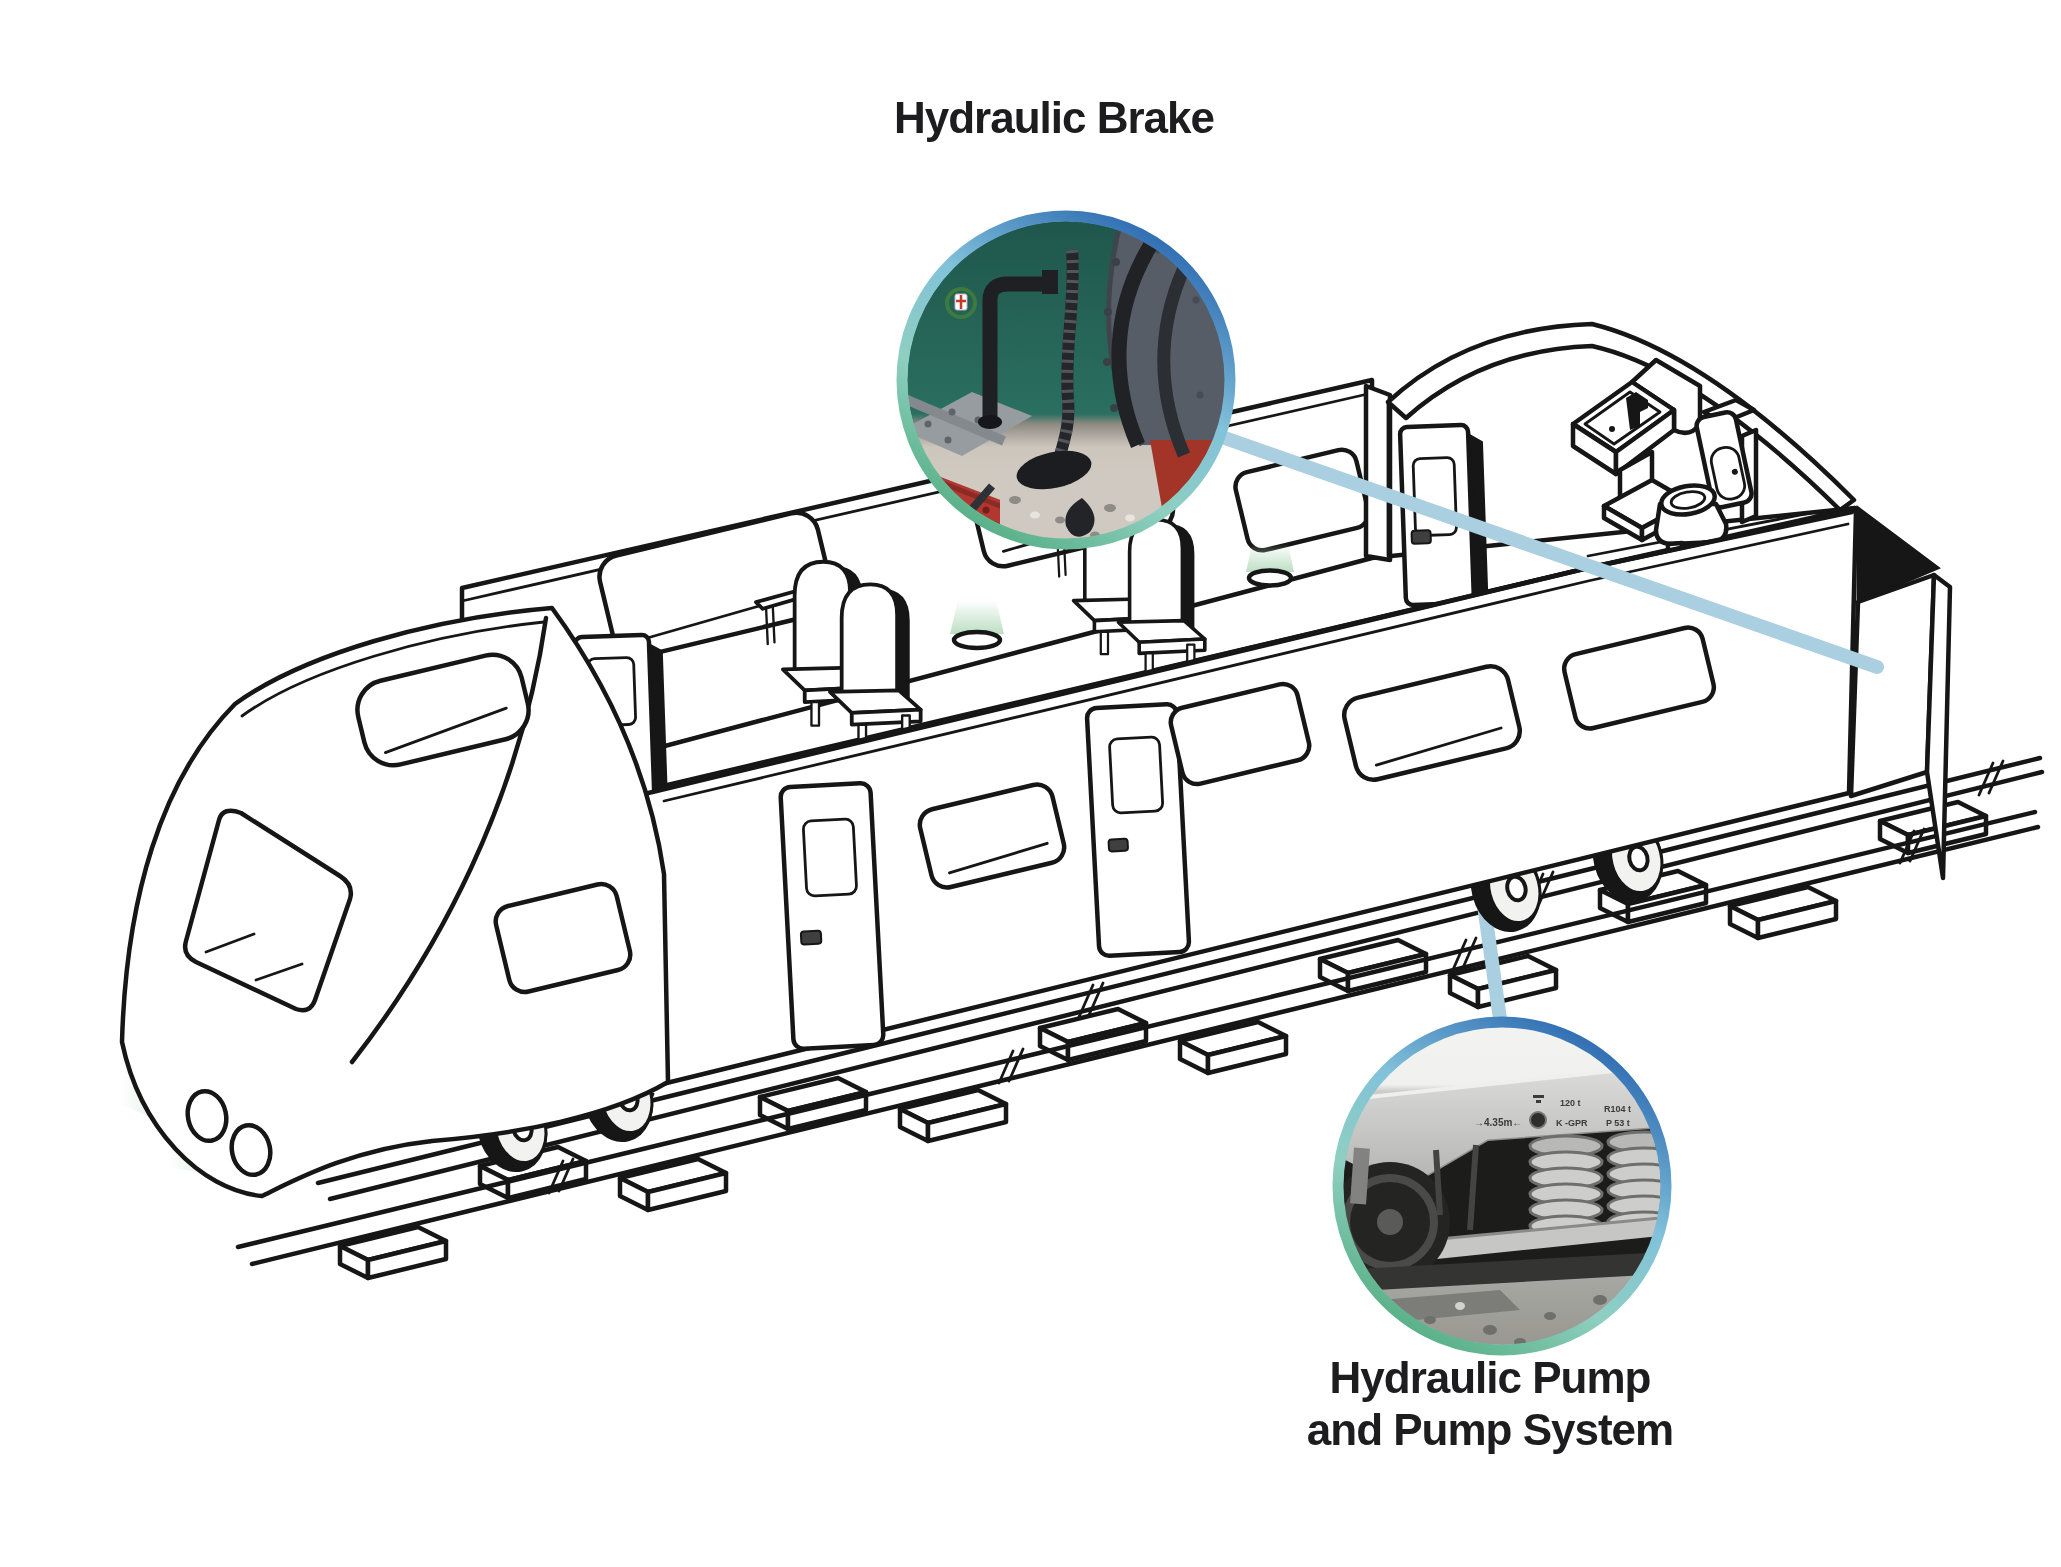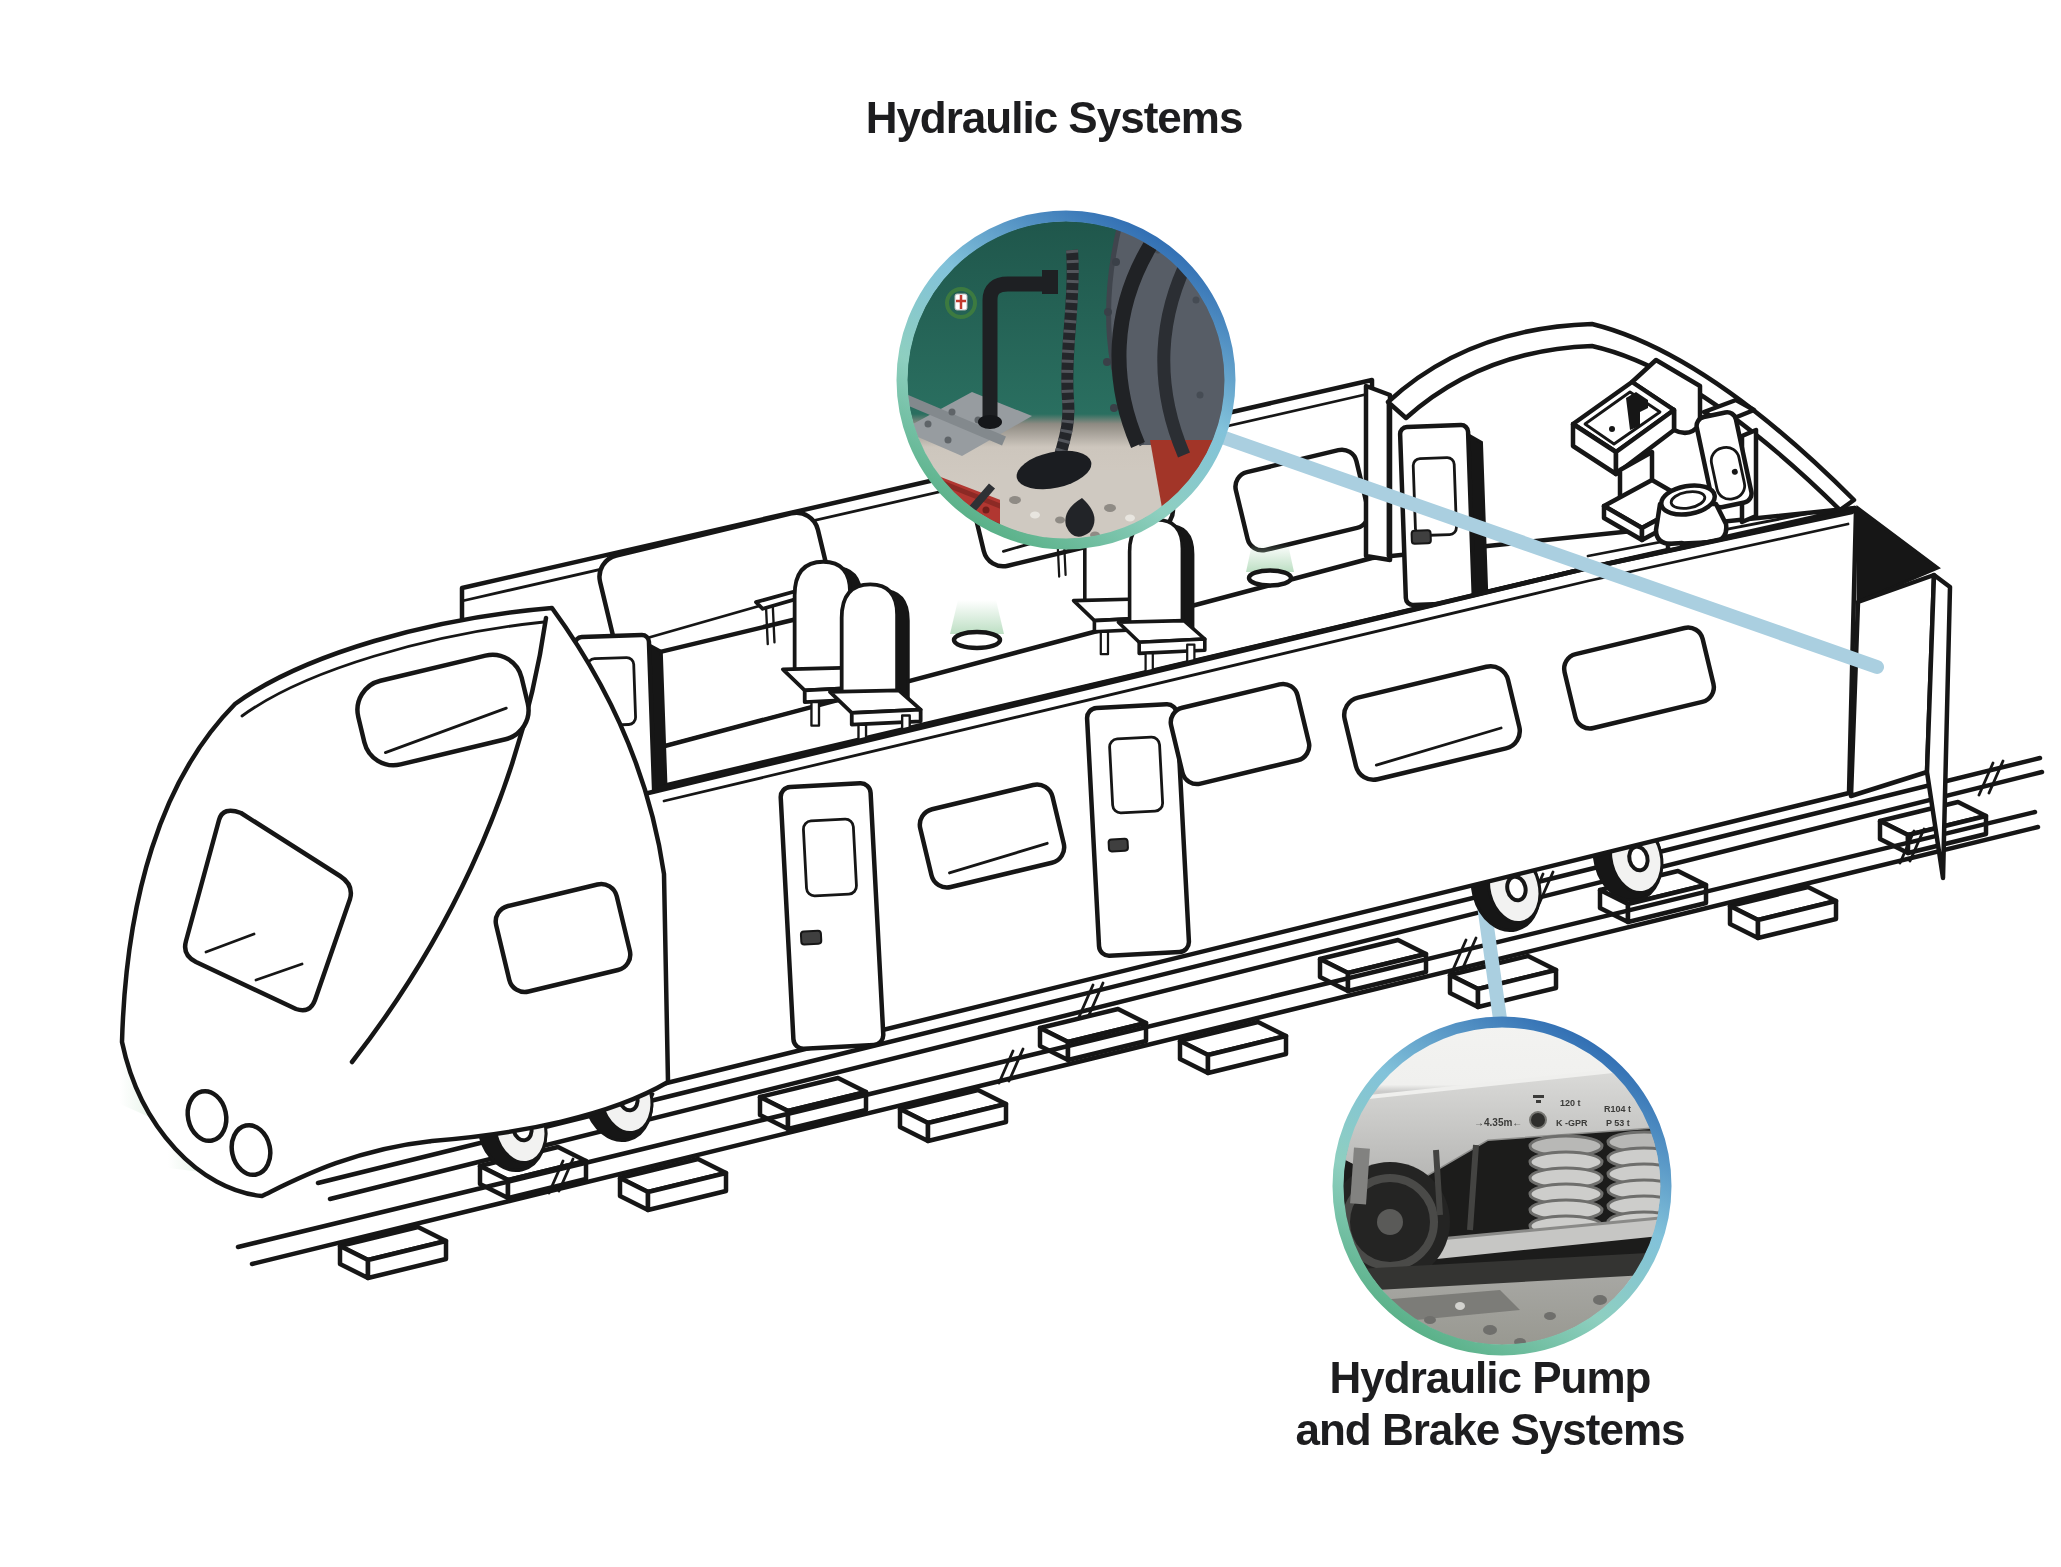--- a/index.html
+++ b/index.html
@@ -417,21 +417,21 @@
             <ellipse cx="1460" cy="1306" rx="5" ry="4"></ellipse>
       <ellipse cx="1575" cy="1334" rx="6" ry="4"></ellipse>
             <ellipse cx="1630" cy="1318" rx="5" ry="4"></ellipse>
     </g>
   </g>
   <circle cx="1502" cy="1186" r="164" fill="none" stroke="url(#ringGrad)" stroke-width="11"></circle>
 </g>
 </svg>
 
 <div class="callout-label label-top">
-  <div>Hydraulic Systems</div>
+  <div>Hydraulic Brake</div>
 </div>
 
 <div class="callout-label label-bottom">
   <div>Hydraulic Pump</div>
-  <div>and Brake Systems</div>
+  <div>and Pump System</div>
 </div>
 
 </div>
 
 </body></html>

